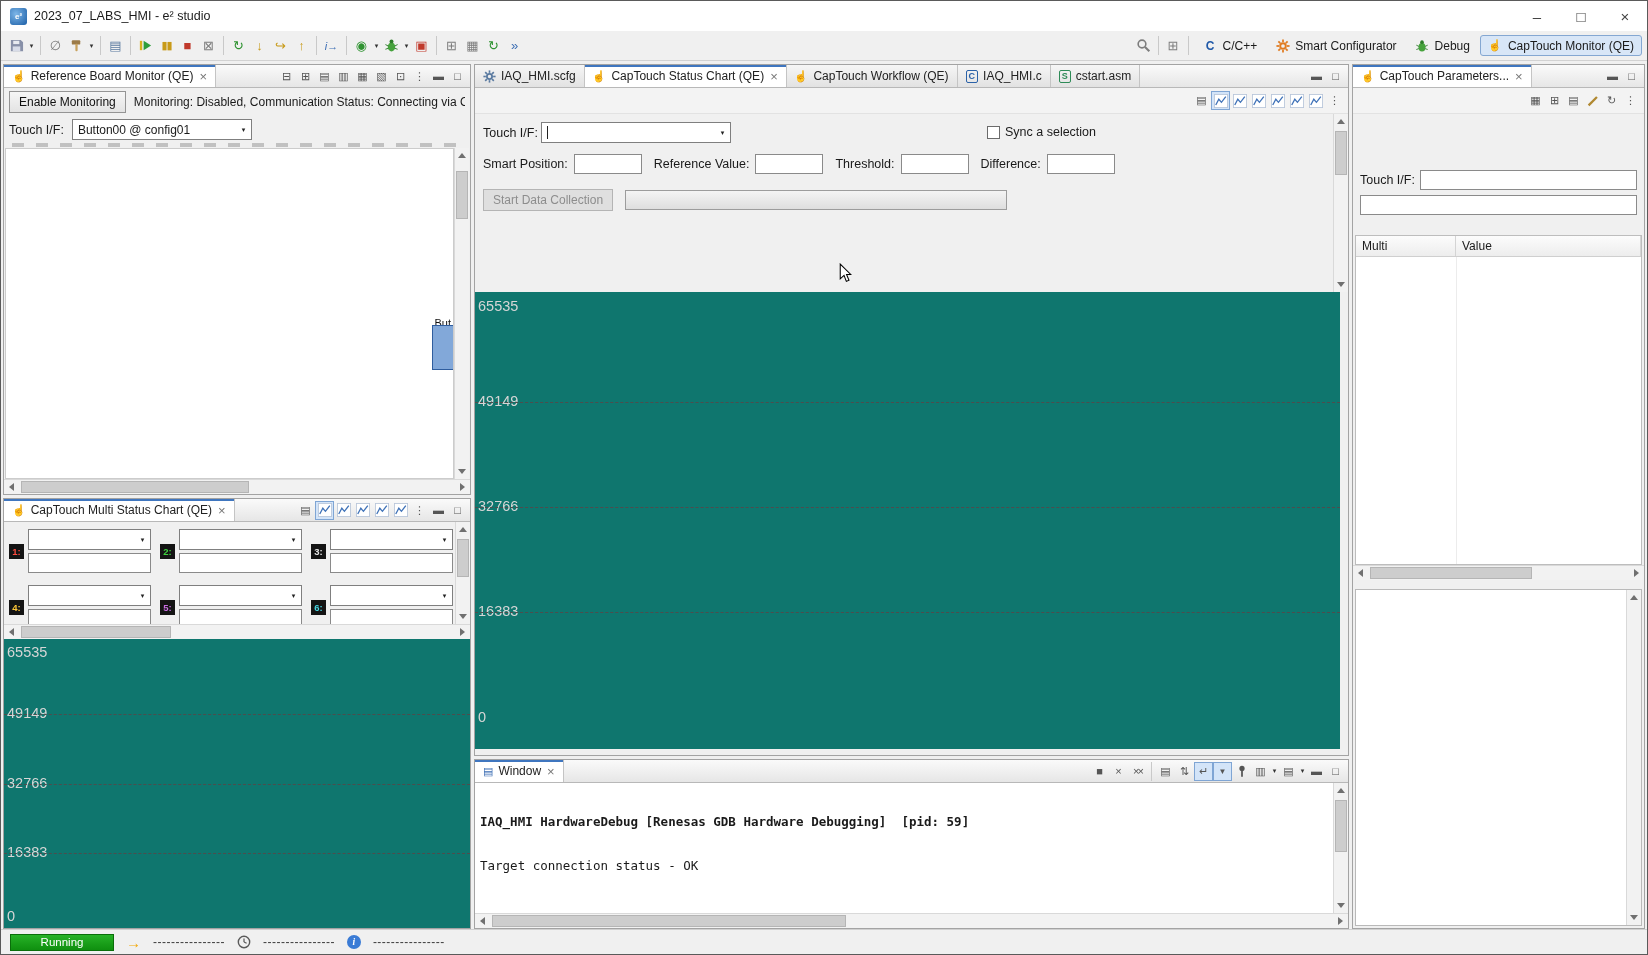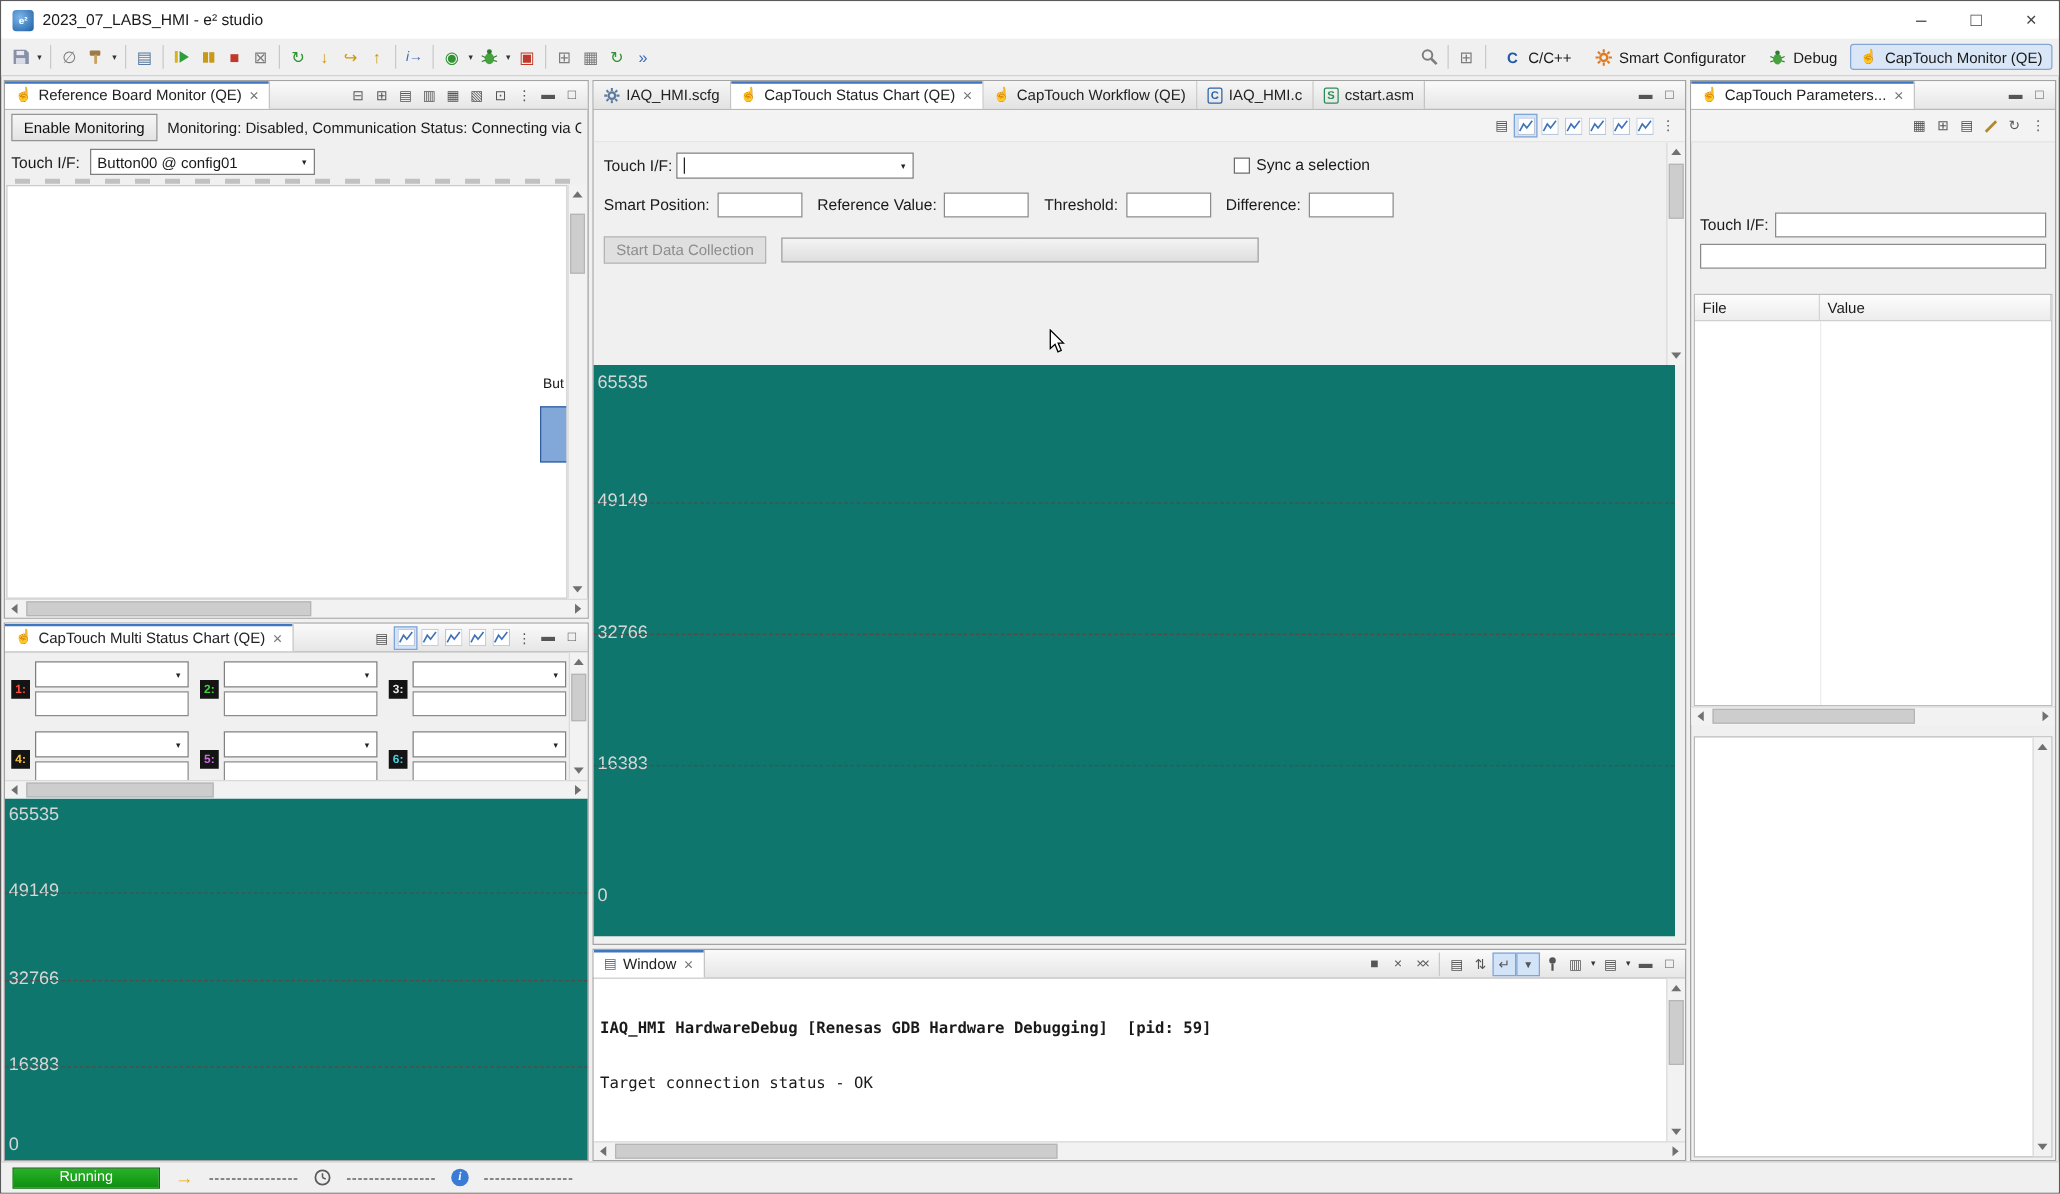--- a/index.html
+++ b/index.html
@@ -74,21 +74,21 @@
 .blackchart{position:relative;background:#0f766e;flex:1;overflow:hidden;min-height:0}
 .gl{position:absolute;left:0;right:0;height:0;border-top:1px dashed #4d4d4d}
 .tick{position:absolute;left:3px;color:#d6d6d6;font-size:14.5px}
 
 .bm-row{display:flex;align-items:center;gap:8px;padding:3px 5px;flex:0 0 auto}
 .bm-status{white-space:nowrap;overflow:hidden;font-size:12px;flex:1;min-width:0}
 .clip-strip{height:4px;margin:0 8px 1px;flex:0 0 auto;background:repeating-linear-gradient(90deg,#9a9a9a 0 12px,transparent 12px 24px);opacity:.55}
 .bm-canvas-wrap{flex:1;display:flex;min-height:0;margin:0 1px}
 .bm-canvas{flex:1;background:#fff;border:1px solid #cccccc;position:relative;overflow:hidden}
 .bm-btnrect{position:absolute;right:-5px;top:176px;width:26px;height:45px;background:#82a8d9;border:1px solid #2f5d9e}
-.bm-btnlabel{position:absolute;right:2px;top:152px;font-size:11px;color:#111}
+.bm-btnlabel{position:absolute;right:2px;top:168px;font-size:11px;color:#111}
 
 .mc-view{display:flex;flex:0 0 auto;height:102px}
 .mc-grid{flex:1;overflow:hidden;padding:7px 2px 0 5px;display:grid;grid-template-columns:1fr 1fr 1fr;column-gap:9px;row-gap:12px}
 .slot{display:flex;align-items:center;gap:4px;min-width:0}
 .badge{width:15px;height:15px;background:#141414;display:inline-flex;align-items:center;justify-content:center;font-size:9.5px;font-weight:bold;flex:0 0 auto}
 .b1{color:#ff4b3e}.b2{color:#3ed23e}.b3{color:#e8e8e8}.b4{color:#ffc838}.b5{color:#c86ee0}.b6{color:#46d4e0}
 .slot-col{flex:1;display:flex;flex-direction:column;gap:3px;min-width:0}
 .slot-col .combo{width:100%}
 .slot-col .tinput{width:100%}
 
@@ -109,21 +109,21 @@
 .pr-row{display:flex;align-items:center;padding:0 7px;flex:0 0 auto}
 .ptable{margin:20px 2px 0;background:#fff;border:1px solid #bdbdbd;height:330px;display:flex;flex-direction:column;flex:0 0 auto}
 .pthead{display:flex;border-bottom:1px solid #cfcfcf;background:linear-gradient(#fcfcfc,#ededed);flex:0 0 auto}
 .pth{padding:3px 6px;font-size:12px;border-right:1px solid #d4d4d4}
 .ptbody{flex:1;position:relative}
 .ptline{position:absolute;top:0;bottom:0;left:100px;width:1px;background:#ececec}
 .bottombox{flex:1;margin:9px 2px 2px;background:#fff;border:1px solid #b9b9b9;display:flex;min-height:0}
 .bb-empty{flex:1}
 
 .statusbar{height:25px;background:#f0f0f0;border-top:1px solid #d0d0d0;display:flex;align-items:center;gap:12px;padding:0 9px;flex:0 0 auto;font-size:12px}
-.runbadge{width:118px;height:17px;background:linear-gradient(#27b227,#0f8f0f);border:1px solid #0a6e0a;color:#fff;display:flex;align-items:center;justify-content:center;font-size:11.5px;flex:0 0 auto}
+.runbadge{width:104px;height:17px;background:linear-gradient(#27b227,#0f8f0f);border:1px solid #0a6e0a;color:#fff;display:flex;align-items:center;justify-content:center;font-size:11.5px;flex:0 0 auto}
 .flowarrow{color:#f2a90c;font-weight:bold;font-size:15px}
 .dashes{color:#3c3c3c;letter-spacing:.5px}
 .clockwrap svg{width:14px;height:14px;display:block;color:#5a5a5a}
 .info-icon{width:14px;height:14px;border-radius:50%;background:#3a7bd5;color:#fff;display:inline-flex;align-items:center;justify-content:center;font-size:9.5px;font-style:italic;font-family:"Liberation Serif",serif;font-weight:bold;flex:0 0 auto}
 
 .cursor{position:absolute;left:838px;top:262px;width:13px;height:20px;z-index:60;pointer-events:none}
 .cursor svg{width:13px;height:20px;display:block}
 </style>
 </head>
 <body>
@@ -715,21 +715,21 @@
         <div class="pr-spacer"></div>
         <div class="pr-row">
           <span style="width:60px">Touch I/F:</span>
           <div class="tinput" style="flex:1"></div>
         </div>
         <div class="pr-row" style="margin-top:5px">
           <div class="tinput" style="flex:1"></div>
         </div>
         <div class="ptable">
           <div class="pthead">
-            <span class="pth" style="width:100px">File</span>
+            <span class="pth" style="width:100px">Multi</span>
             <span class="pth" style="flex:1">Value</span>
           </div>
           <div class="ptbody">
             <div class="ptline"></div>
           </div>
         </div>
         <div class="hsb">
           <span class="sbb">
               <span class="tri left"></span>
             </span>

